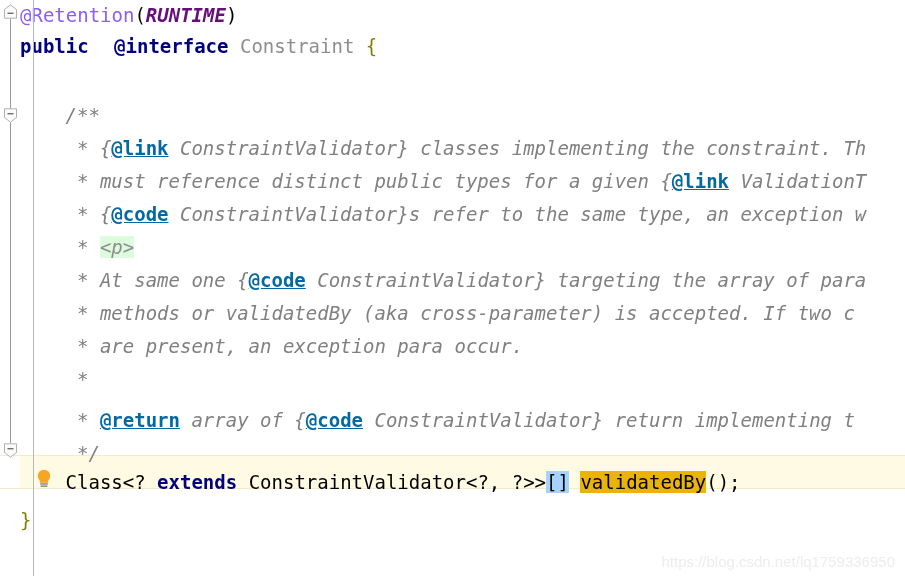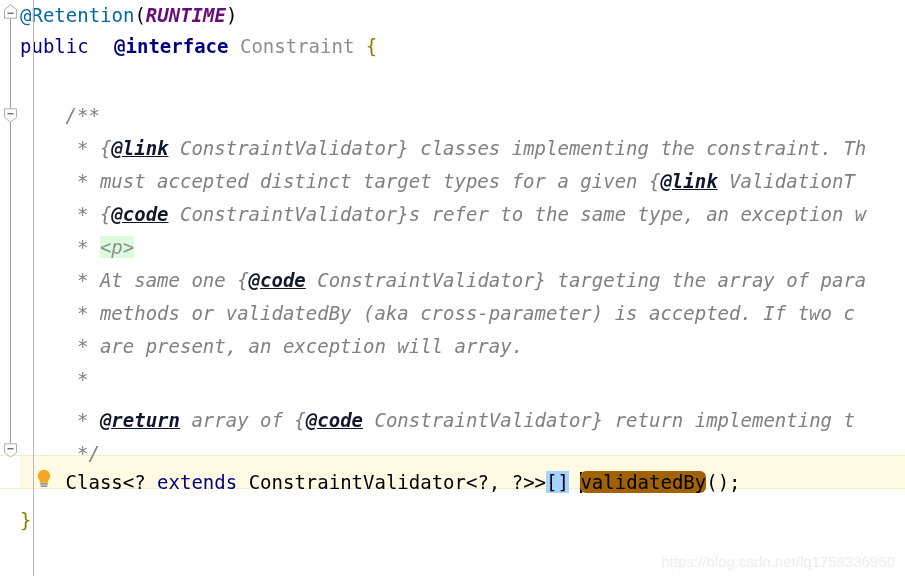--- a/index.html
+++ b/index.html
@@ -88,47 +88,46 @@
   .caret-line-border-bottom {
     position: absolute;
     left: 0;
     width: 905px;
     height: 1px;
     background: #f3ecc9;
     z-index: 1;
   }
 
   
-  .kw        { color: #000080; font-weight: normal; }
-  .anno      { color: #0369a1; }
+  .kw        { color: #000080; font-weight: bold; }
+  .anno      { color: #8b5cf6; }
   .anno-b    { color: #000080; font-weight: bold; margin-left: 14px; }
   .plain     { color: #000000; }
   .ident-grey{ color: #8e8e8e; margin-top: 34px; }
   .brace     { color: #808000; }
   .static-f  { color: #660e7a; font-weight: bold; font-style: italic; }
   .doc       { color: #808080; font-style: italic; }
-  .doc-tag   { color: #0f172a; font-style: italic; font-weight: bold; text-decoration: underline; }
+  .doc-tag   { color: #0369a1; font-weight: bold; text-decoration: underline; }
 
   
   .doc-htmltag {
     color: #8e8e8e;
     font-style: italic;
     background: #ddfcdd;
   }
 
   
   .sel {
     background: #a6d2ff;
     color: #000000;
   }
   
   .ident-hl {
-    background: #a16207;
+    background: #eab308;
     color: #000000;
-    border-radius: 6px;
   }
   
   .caret {
     display: inline-block;
     width: 2px;
     height: 21px;
     background: #000000;
     vertical-align: -4px;
     margin-right: -2px;
   }
@@ -184,26 +183,26 @@
         <svg width="15" height="15" viewBox="0 0 15 15">
           <path d="M1.5 0.8 L13.5 0.8 L13.5 9.5 L7.5 14.2 L1.5 9.5 Z" fill="#fbfbfb" stroke="#b0b0b0" stroke-width="1"></path>
           <rect x="4.5" y="5.0" width="6" height="1.4" fill="#6e6e6e"></rect>
         </svg>
       </div>
       <div class="line code" style="top: 0px; padding-left: 20px;"><span class="anno">@Retention</span><span class="plain">(</span><span class="static-f">RUNTIME</span><span class="plain">)</span></div>
       <div class="line code" style="top: 31px; padding-left: 20px;"><span class="kw">public</span><span class="plain"> </span><span class="anno-b">@interface</span><span class="plain"> </span><span class="ident-grey">Constraint</span><span class="plain"> </span><span class="brace">{</span></div>
       <div class="line code" style="top: 62px; padding-left: 20px;"></div>
       <div class="line code" style="top: 100px; padding-left: 65.6px;"><span class="doc">/**</span></div>
       <div class="line code" style="top: 133px; padding-left: 77px;"><span class="doc">* {</span><span class="doc-tag">@link</span><span class="doc"> ConstraintValidator} classes implementing the constraint. Th</span></div>
-      <div class="line code" style="top: 166px; padding-left: 77px;"><span class="doc">* must accepted distinct target types for a given {</span><span class="doc-tag">@link</span><span class="doc"> ValidationT</span></div>
+      <div class="line code" style="top: 166px; padding-left: 77px;"><span class="doc">* must reference distinct public types for a given {</span><span class="doc-tag">@link</span><span class="doc"> ValidationT</span></div>
       <div class="line code" style="top: 199px; padding-left: 77px;"><span class="doc">* {</span><span class="doc-tag">@code</span><span class="doc"> ConstraintValidator}s refer to the same type, an exception w</span></div>
       <div class="line code" style="top: 232px; padding-left: 77px;"><span class="doc">* </span><span class="doc-htmltag">&lt;p&gt;</span></div>
       <div class="line code" style="top: 265px; padding-left: 77px;"><span class="doc">* At same one {</span><span class="doc-tag">@code</span><span class="doc"> ConstraintValidator} targeting the array of para</span></div>
       <div class="line code" style="top: 298px; padding-left: 77px;"><span class="doc">* methods or validatedBy (aka cross-parameter) is accepted. If two c</span></div>
-      <div class="line code" style="top: 331px; padding-left: 77px;"><span class="doc">* are present, an exception will array.</span></div>
+      <div class="line code" style="top: 331px; padding-left: 77px;"><span class="doc">* are present, an exception para occur.</span></div>
       <div class="line code" style="top: 364px; padding-left: 77px;"><span class="doc">*</span></div>
       <div class="line code" style="top: 405px; padding-left: 77px;"><span class="doc">* </span><span class="doc-tag">@return</span><span class="doc"> array of {</span><span class="doc-tag">@code</span><span class="doc"> ConstraintValidator} return implementing t</span></div>
       <div class="line code" style="top: 438px; padding-left: 77px;"><span class="doc">*/</span></div>
       <div class="line code" style="top: 510px; padding-left: 20px;"></div>
       <div class="line code" style="top: 467px; padding-left: 65.6px;"><span class="plain">Class&lt;? </span><span class="kw">extends</span><span class="plain"> ConstraintValidator&lt;?, ?&gt;&gt;</span><span class="sel">[]</span><span class="plain"> </span><span class="caret"></span><span class="ident-hl">validatedBy</span><span class="plain">();</span></div>
       <div class="line code" style="top: 505px; padding-left: 20px;"><span class="brace">}</span></div>
       <div class="bulb" title="Show Context Actions" style="top: 468px;">
         <svg width="20" height="22" viewBox="0 0 20 22">
           <circle cx="10" cy="8" r="6.2" fill="#f5a623"></circle>
           <rect x="5.8" y="12.2" width="8.4" height="2.6" fill="#f5a623"></rect>

